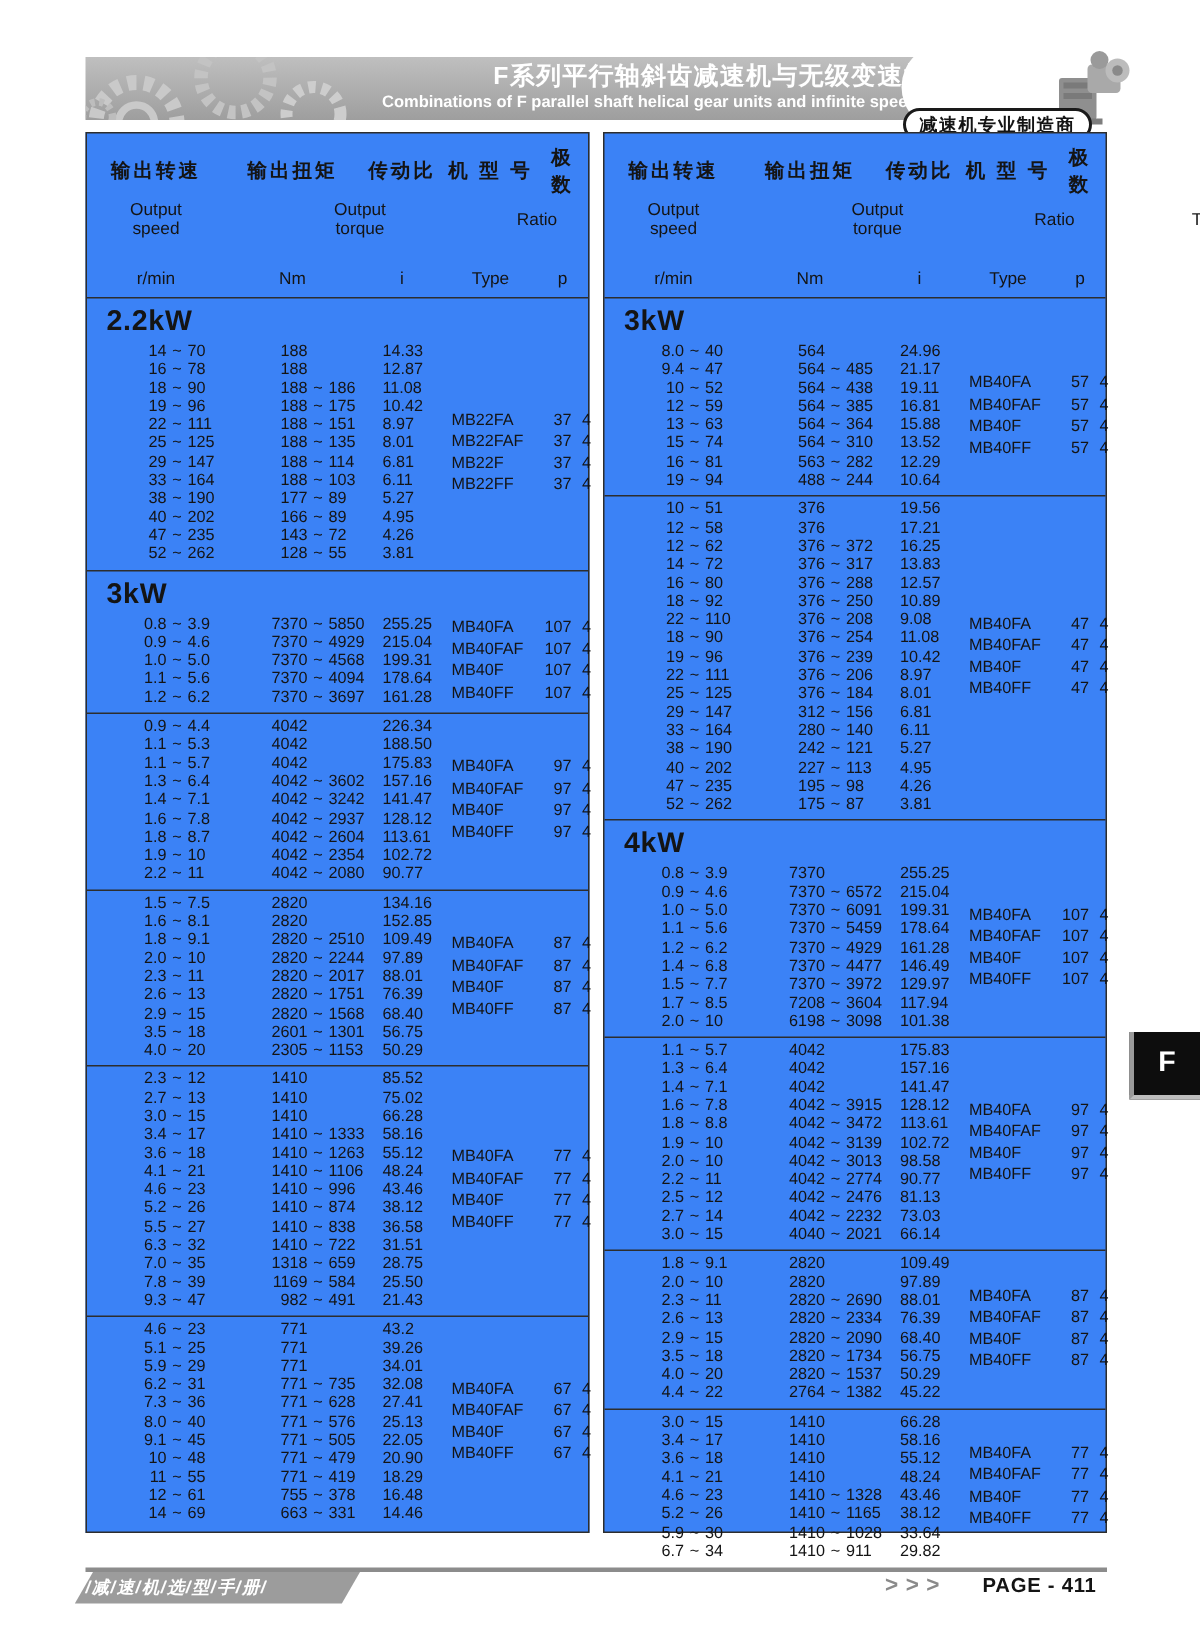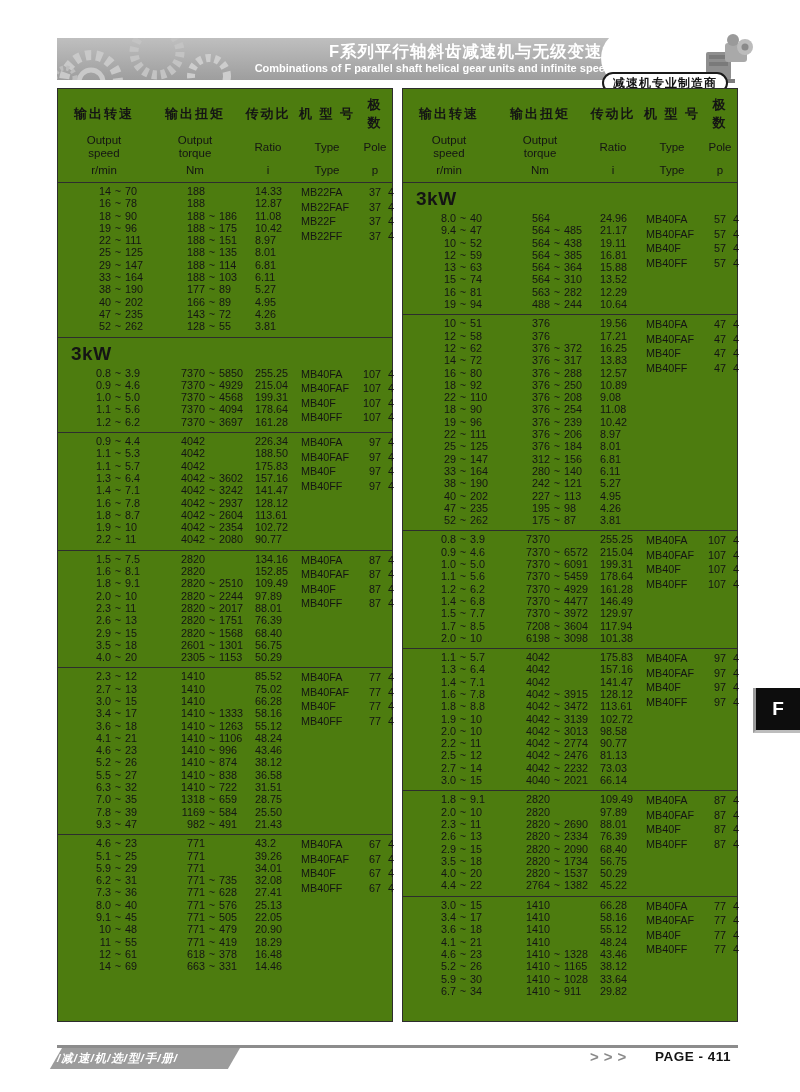--- a/index.html
+++ b/index.html
@@ -15,33 +15,33 @@
   .title-cn{font-size:16.5px;font-weight:bold;letter-spacing:1px;line-height:20px;}
   .title-en{font-size:11px;font-weight:bold;line-height:14px;}
   .cloud{position:absolute;left:601px;top:29px;width:186px;height:58px;background:#ffffff;border-radius:45px;}
   .badge{position:absolute;left:602px;top:72px;height:18px;line-height:18px;
     border:2px solid #1a1a1a;border-radius:12px;background:#ffffff;padding:0 9px;
     font-size:12px;font-weight:bold;letter-spacing:1px;white-space:nowrap;}
   .motor{position:absolute;left:699px;top:33px;width:56px;height:52px;}
   
   .tables{position:absolute;left:57px;top:88px;width:681px;height:934px;
     display:flex;gap:9px;align-items:stretch;}
-  .tbox{flex:1;border:1.6px solid #2d2d2d;background:#4d7c0f;min-width:0;}
+  .tbox{flex:1;border:1.6px solid #2d2d2d;background:#3b82f6;min-width:0;}
   .thead{border-bottom:1.6px solid #2d2d2d;padding:7px 0 6px;}
   .thr{display:grid;grid-template-columns:92px 90px 56px 62px 1fr;align-items:center;}
   .thr span{justify-self:center;text-align:center;}
   .thr-cn span{font-size:13px;font-weight:bold;letter-spacing:2px;}
-  .thr-en{margin-top:2px;}
+  .thr-en{margin-top:2px;gap:45px;}
   .thr-en span{font-size:11.5px;line-height:13px;display:inline-block;max-width:58px;}
-  .thr-unit{margin-top:4px;}
+  .thr-unit{margin-top:20px;}
   .thr-unit span{font-size:11.5px;}
   .seg{padding:2px 0 4px;}
   .seg + .seg{border-top:1.6px solid #2d2d2d;}
   .sec-title{font-size:19px;font-weight:bold;padding:3px 0 2px 13px;letter-spacing:0.5px;}
-  .seg-body{display:flex;}
+  .seg-body{display:flex;align-items:center;}
   .rows{padding-left:13px;}
   .row{display:grid;grid-template-columns:40px 14px 34px 46px 14px 36px 46px;
     font-size:10.8px;line-height:12.3px;white-space:nowrap;}
   .c0,.c3{text-align:right;}
   .c1,.c4{text-align:center;}
   .c2,.c5,.c6{text-align:left;}
   .types{font-size:10.8px;}
   .tline{display:grid;grid-template-columns:56px 24px 13px;line-height:14.5px;}
   .ti,.tp{text-align:right;}
   
@@ -105,20 +105,21 @@
         </div>
         <div class="thr thr-unit">
           <span>r/min</span>
           <span>Nm</span>
           <span>i</span>
           <span>Type</span>
           <span>p</span>
         </div>
       </div>
       <div class="seg">
+        <div class="sec-title">2.2kW</div>
         <div class="seg-body">
           <div class="rows">
             <div class="row">
               <span class="c c0">14</span>
               <span class="c c1">~</span>
               <span class="c c2">70</span>
               <span class="c c3">188</span>
               <span class="c c4"></span>
               <span class="c c5"></span>
               <span class="c c6">14.33</span>
@@ -765,21 +766,21 @@
               <span class="c c2">55</span>
               <span class="c c3">771</span>
               <span class="c c4">~</span>
               <span class="c c5">419</span>
               <span class="c c6">18.29</span>
             </div>
             <div class="row">
               <span class="c c0">12</span>
               <span class="c c1">~</span>
               <span class="c c2">61</span>
-              <span class="c c3">618</span>
+              <span class="c c3">755</span>
               <span class="c c4">~</span>
               <span class="c c5">378</span>
               <span class="c c6">16.48</span>
             </div>
             <div class="row">
               <span class="c c0">14</span>
               <span class="c c1">~</span>
               <span class="c c2">69</span>
               <span class="c c3">663</span>
               <span class="c c4">~</span>
@@ -1112,20 +1113,21 @@
             </div>
             <div class="tline">
               <span class="tn">MB40FF</span>
               <span class="ti">47</span>
               <span class="tp">4</span>
             </div>
           </div>
         </div>
       </div>
       <div class="seg">
+        <div class="sec-title">4kW</div>
         <div class="seg-body">
           <div class="rows">
             <div class="row">
               <span class="c c0">0.8</span>
               <span class="c c1">~</span>
               <span class="c c2">3.9</span>
               <span class="c c3">7370</span>
               <span class="c c4"></span>
               <span class="c c5"></span>
               <span class="c c6">255.25</span>

